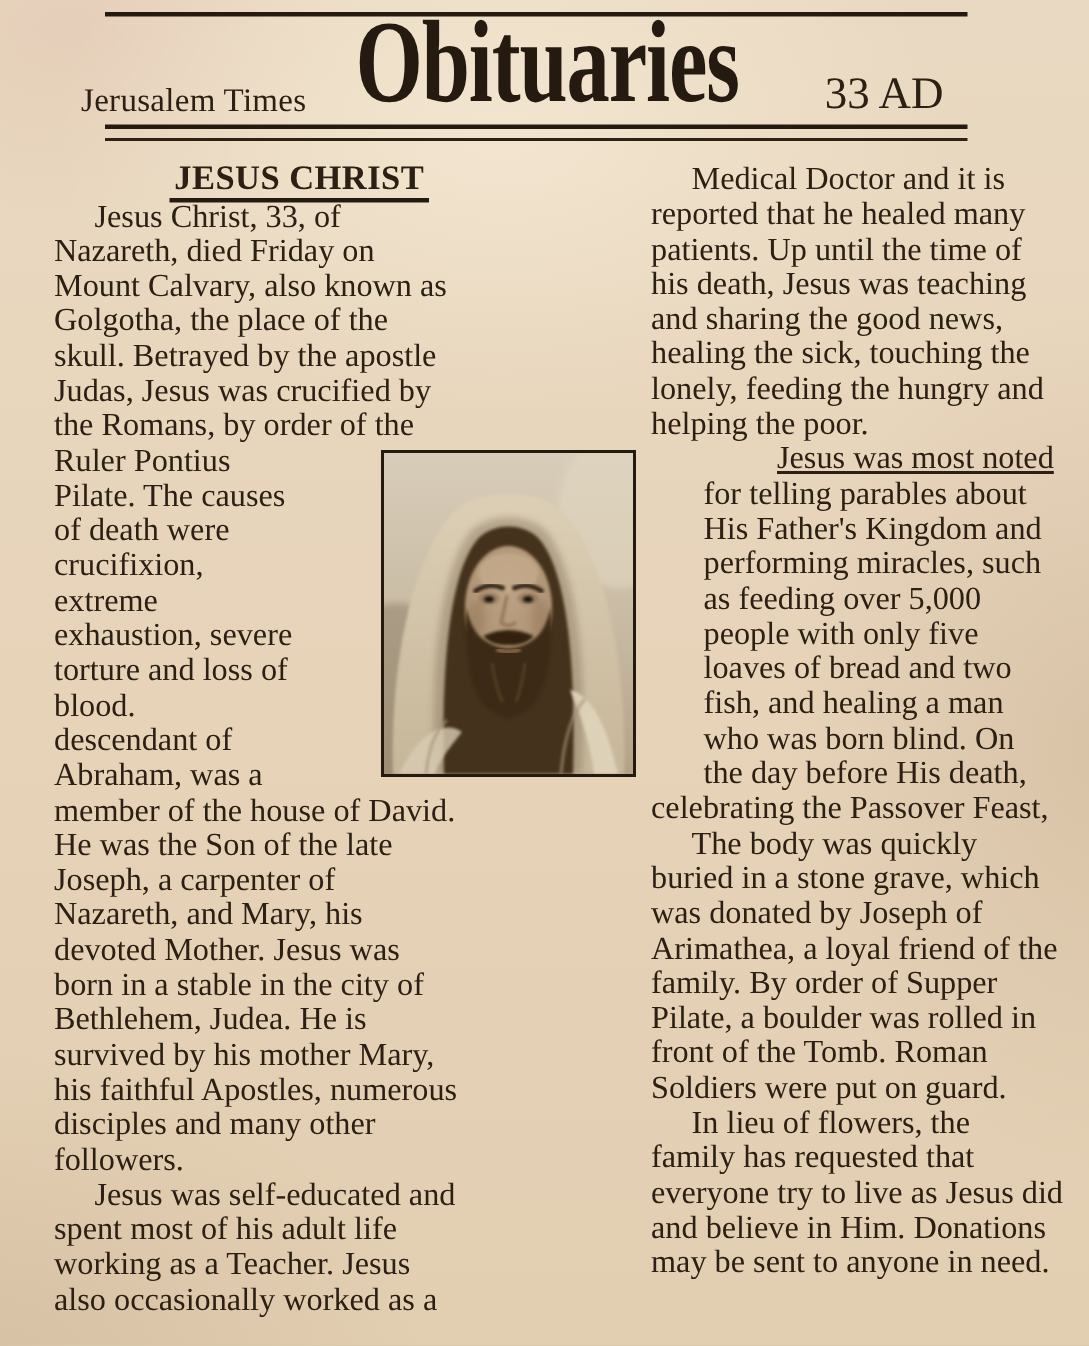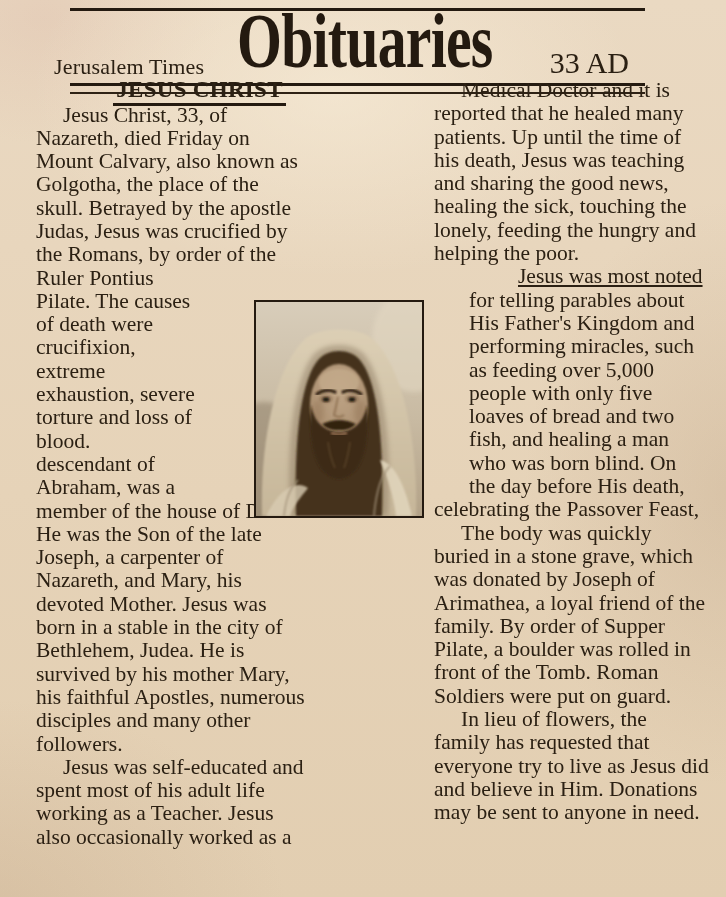--- a/index.html
+++ b/index.html
@@ -19,21 +19,21 @@
   .masthead{position:absolute;left:54px;top:8px;width:575px;height:72px;display:flex;align-items:flex-end;}
   .np-name{font-size:22px;white-space:nowrap;letter-spacing:.2px;}
   .section-title{
     flex:1;margin:0;text-align:center;font-size:78px;line-height:1;font-weight:700;
     white-space:nowrap;letter-spacing:-1px;color:#241a10;
     transform:translateX(-12px) scaleX(.74);transform-origin:50% 50%;
   }
   .np-date{font-size:30px;white-space:nowrap;}
   .double-rule{position:absolute;left:70px;top:83px;width:575px;height:6px;
     border-top:3px solid #241a10;border-bottom:2px solid #2e2215;}
-  .col{position:absolute;top:79px;font-size:21.5px;line-height:23.3px;}
+  .col{position:absolute;top:108px;font-size:21.5px;line-height:23.3px;}
   .col-left{left:36px;width:327px;}
   .col-right{left:399px;width:322px;margin-left:35px;}
   .line{white-space:nowrap;height:23.3px;}
   .line.pf{padding-left:27px;}
   .col-right .line.wl{padding-left:35px;}
   .col-right .line.wl.pf{padding-left:84px;text-decoration:underline;}
   .obit-heading{height:24.5px;margin:0;text-align:center;font-size:23px;font-weight:700;letter-spacing:.3px;line-height:22px;}
   .obit-heading span{border-bottom:3.5px solid #241a10;padding:0 3px 1px 3px;}
   .portrait{
     position:absolute;left:254px;top:300px;width:170px;height:218px;margin:0;

